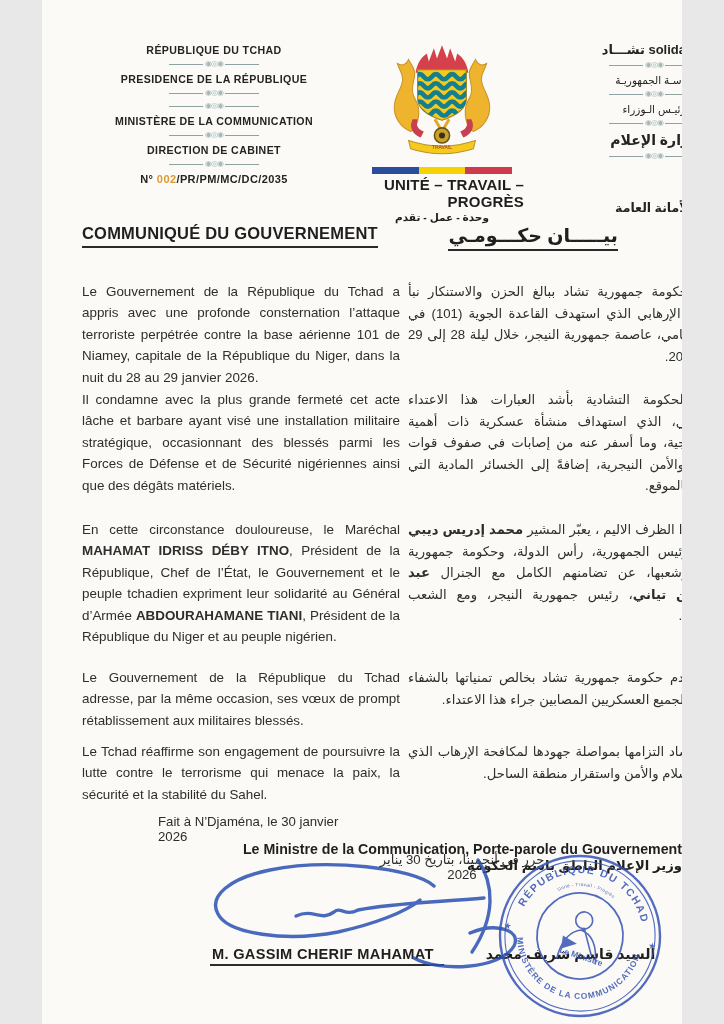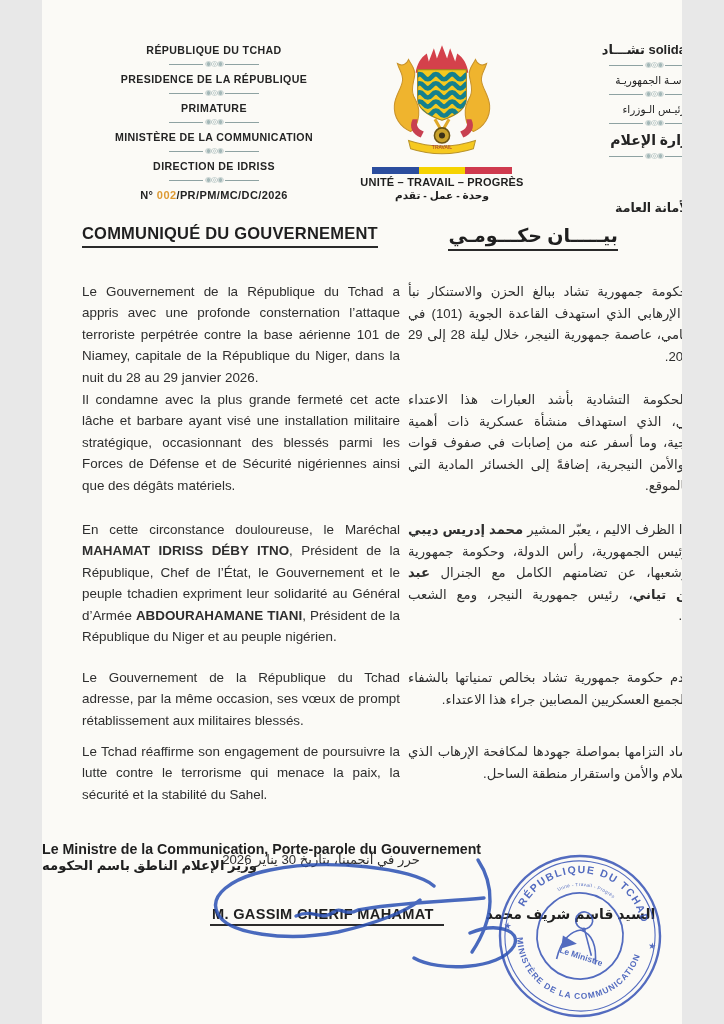--- a/index.html
+++ b/index.html
@@ -13,21 +13,21 @@
   .hdr-left .hl{font-size:10.6px;font-weight:bold;letter-spacing:.4px;color:#242424;}
   .hdr-left .ref{font-size:11px;margin-top:1px;}
   .hdr-left .ref .num{color:#dd9a33;}
   .orn{display:flex;align-items:center;justify-content:center;margin:4px auto 5px;width:120px;}
   .orn::before,.orn::after{content:"";flex:0 0 34px;height:1px;background:#8ea2a2;}
   .orn .knot{font-size:8px;color:#a4b8b8;line-height:8px;margin:0 2px;letter-spacing:-1px;}
   .hdr-center{position:absolute;left:318px;top:38px;width:164px;text-align:center;}
   .flagbar{display:flex;width:140px;height:7px;margin:3px auto 2px;}
   .flagbar div{flex:1;}
   .fb-b{background:#2b4d9e}.fb-y{background:#f6d300}.fb-r{background:#cf3a4e}
-  .motto-fr{font-size:11px;font-weight:bold;letter-spacing:.2px;color:#1e1e1e;}
+  .motto-fr{font-size:15px;font-weight:bold;letter-spacing:.2px;color:#1e1e1e;text-align:right;}
   .motto-ar{font-size:10.5px;font-weight:bold;direction:rtl;color:#1e1e1e;margin-top:1px;}
   .hdr-right{position:absolute;left:516px;top:42px;width:192px;text-align:center;direction:rtl;}
   .hdr-right .hl{color:#242424;}
   .ar0{font-size:13px;font-weight:bold;}
   .ar1,.ar2{font-size:10.5px;}
   .ar3{font-size:14px;font-weight:bold;}
   .ar4{font-size:12.5px;font-weight:bold;margin-top:40px;}
   .hdr-right .orn{width:110px;}
   
   .titles{position:absolute;left:40px;right:36px;top:224px;display:flex;justify-content:space-between;align-items:flex-start;gap:20px;}
@@ -37,57 +37,56 @@
   .bodygrid{position:absolute;left:40px;right:36px;top:281px;}
   .row{display:grid;grid-template-columns:318px 316px;column-gap:8px;}
   .mh1{min-height:108px}.mh2{min-height:130px}.mh3{min-height:148px}.mh4{min-height:74px}.mh5{min-height:76px}
   p.fp{margin:0;font-size:13.4px;line-height:21.4px;text-align:justify;color:#2e2e2e;}
   p.ap{margin:0;font-size:13.2px;line-height:21.6px;text-align:justify;direction:rtl;color:#2e2e2e;}
   .b{font-weight:bold;}
   
   .dateline{position:absolute;left:40px;right:36px;top:814px;display:flex;font-size:13.2px;}
   .date-fr{flex:0 0 50%;padding-left:76px;box-sizing:border-box;}
   .date-ar{flex:1;direction:rtl;text-align:center;padding-right:86px;box-sizing:border-box;margin-top:38px;}
-  .minister{position:absolute;left:0;right:0;top:841px;text-align:left;}
+  .minister{position:absolute;left:0;right:0;top:841px;text-align:right;}
   .minister .mfr{font-size:14.2px;font-weight:bold;color:#1f1f1f;}
   .minister .mar{font-size:13.2px;font-weight:bold;direction:rtl;margin-top:1px;color:#1f1f1f;}
-  .nameline{position:absolute;left:168px;top:906px;display:flex;align-items:baseline;gap:42px;text-align:right;}
+  .nameline{position:absolute;left:168px;top:946px;display:flex;align-items:baseline;gap:42px;text-align:right;}
   .name-fr{font-size:14.6px;font-weight:bold;letter-spacing:.3px;border-bottom:2.4px solid #2c2c2c;padding:0 10px 2px 2px;color:#1f1f1f;}
   .name-ar{font-size:14px;font-weight:bold;direction:rtl;color:#1f1f1f;}
   .signature{position:absolute;left:136px;top:850px;z-index:3;}
   .stamp{position:absolute;left:452px;top:850px;z-index:2;}
   svg text{font-family:"Liberation Sans","DejaVu Sans",sans-serif;}
 </style>
 </head>
 <body>
 
 <div class="page">
 
   <div class="hdr-left">
     <div class="hl">RÉPUBLIQUE DU TCHAD</div>
     <div class="orn">
         <span class="knot">◉◎◉</span>
       </div>
     <div class="hl">PRESIDENCE DE LA RÉPUBLIQUE</div>
     <div class="orn">
         <span class="knot">◉◎◉</span>
       </div>
-    <div class="hl">PRIMATURE</div>
     <div class="orn">
         <span class="knot">◉◎◉</span>
       </div>
     <div class="hl">MINISTÈRE DE LA COMMUNICATION</div>
     <div class="orn">
         <span class="knot">◉◎◉</span>
       </div>
-    <div class="hl">DIRECTION DE IDRISS</div>
-    <div class="orn">
-        <span class="knot">◉◎◉</span>
-      </div>
-    <div class="hl ref"><span>N° </span><span class="num">002</span><span>/PR/PM/MC/DC/2026</span></div>
+    <div class="hl">DIRECTION DE CABINET</div>
+    <div class="orn">
+        <span class="knot">◉◎◉</span>
+      </div>
+    <div class="hl ref"><span>N° </span><span class="num">002</span><span>/PR/PM/MC/DC/2035</span></div>
   </div>
 
   <div class="hdr-center">
     <svg viewBox="0 0 150 120" width="152" height="122">
       <defs>
           <clipPath id="shc">
             <path d="M51 31 h48 v29 q0 13 -24 21 q-24 -8 -24 -21 z"></path>
           </clipPath>
         </defs>
       <path d="M49 34 C50 26 54 19 60 15 L62 23 L67 10 L70 20 L75 7 L80 20 L83 10 L88 23 L90 15 C96 19 100 26 101 34 Z" fill="#d4414b"></path>
@@ -160,20 +159,21 @@
       <p class="fp"><span>Le Gouvernement de la République du Tchad adresse, par la même occasion, ses vœux de prompt rétablissement aux militaires blessés.</span></p>
       <p class="ap"><span>كما تتقدم حكومة جمهورية تشاد بخالص تمنياتها بالشفاء العاجل لجميع العسكريين المصابين جراء هذا الاعتداء.</span></p>
     </div>
     <div class="row mh5">
       <p class="fp"><span>Le Tchad réaffirme son engagement de poursuivre la lutte contre le terrorisme qui menace la paix, la sécurité et la stabilité du Sahel.</span></p>
       <p class="ap"><span>تجدد تشاد التزامها بمواصلة جهودها لمكافحة الإرهاب الذي يهدد السلام والأمن واستقرار منطقة الساحل.</span></p>
     </div>
   </div>
 
   <div class="dateline">
+    <span class="date-fr">Fait à N’Djaména, le 30 janvier 2026</span>
     <span class="date-ar">حرر في أنجمينا، بتاريخ 30 يناير 2026</span>
   </div>
 
   <div class="minister">
     <div class="mfr">Le Ministre de la Communication, Porte-parole du Gouvernement</div>
     <div class="mar">وزير الإعلام الناطق باسم الحكومه</div>
   </div>
 
   <svg class="stamp" viewBox="-86 -86 172 172" width="172" height="172">
     <g transform="rotate(8)" stroke="#3c58b8" fill="none" opacity="0.88">

